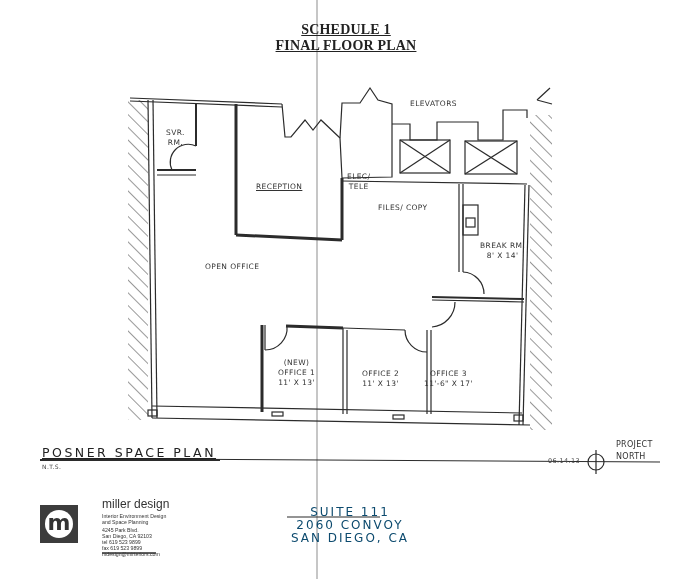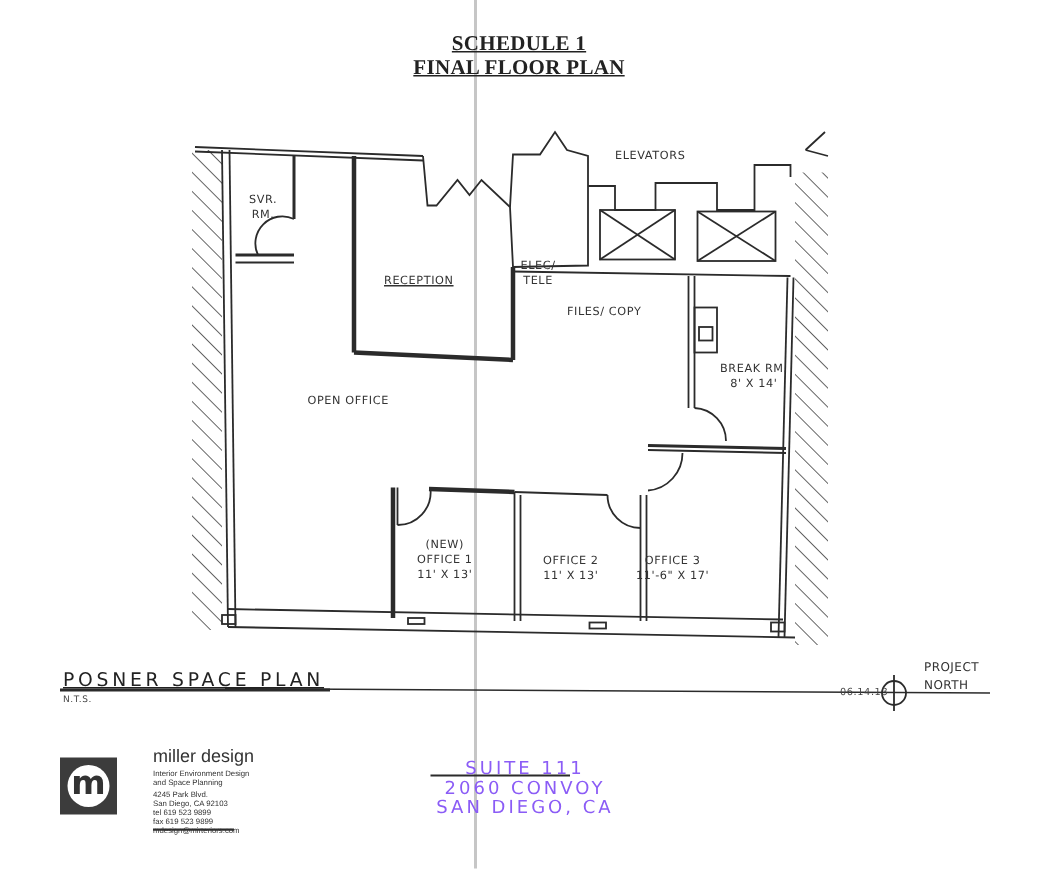--- a/index.html
+++ b/index.html
@@ -6,28 +6,28 @@
   body { width:700px; height:579px; position:relative; overflow:hidden; font-family:"Liberation Sans", sans-serif; color:#1a1a1a; }
   .abs { position:absolute; }
   .title { left:0; width:692px; text-align:center; font-family:"Liberation Serif", serif; font-weight:bold; font-size:14px; text-decoration:underline; color:#222; letter-spacing:0.2px; }
   .t1 { top:22px; }
   .t2 { top:38px; }
   .fold { left:316px; top:0; width:2px; height:579px; background:#c6c6c6; }
   svg.plan { position:absolute; left:0; top:0; }
   .lbl { position:absolute; font-family:"DejaVu Sans", sans-serif; font-size:7.5px; letter-spacing:0.4px; color:#333; text-align:center; line-height:10px; white-space:nowrap; }
   .plan-title { left:42px; top:445px; font-family:"DejaVu Sans", sans-serif; font-size:12.5px; letter-spacing:2.5px; color:#222; text-decoration:underline; }
   .nts { left:42px; top:462px; font-size:6px; color:#444; }
-  .date { left:548px; top:456px; font-size:6.5px; color:#444;margin-left:12px; }
+  .date { left:548px; top:456px; font-size:6.5px; color:#444; }
   .north { font-size:8px; color:#333; letter-spacing:0.3px; left:616px; line-height:12px; }
   .logo-box { left:40px; top:505px; width:38px; height:38px; background:#3c3c3c; }
   .logo-circle { left:45px; top:510px; width:28px; height:28px; border-radius:50%; background:#fff; }
   .logo-m { left:45px; top:509px; width:28px; text-align:center; font-family:"DejaVu Sans", sans-serif; font-weight:bold; font-size:22px; color:#333; line-height:28px; }
   .co-name { left:102px; top:497px; font-family:Liberation Sans, sans-serif; font-size:12px; color:#333; }
   .co-line { left:102px; font-size:5.2px; color:#333; line-height:6px; white-space:nowrap; }
-  .addr { left:200px; width:300px; text-align:center; font-family:"DejaVu Sans", sans-serif; font-size:12px; letter-spacing:2px; color:#8b5cf6; line-height:13px; }
+  .addr { left:200px; width:300px; text-align:center; font-family:"DejaVu Sans", sans-serif; font-size:12px; letter-spacing:2px; color:#0c4a6e; line-height:13px; }
 </style>
 </head>
 <body>
 
 <div class="abs fold"></div>
 
 <div class="abs title t1">SCHEDULE 1</div>
 <div class="abs title t2">FINAL FLOOR PLAN</div>
 
 <svg class="plan" width="700" height="579" viewBox="0 0 700 579">

